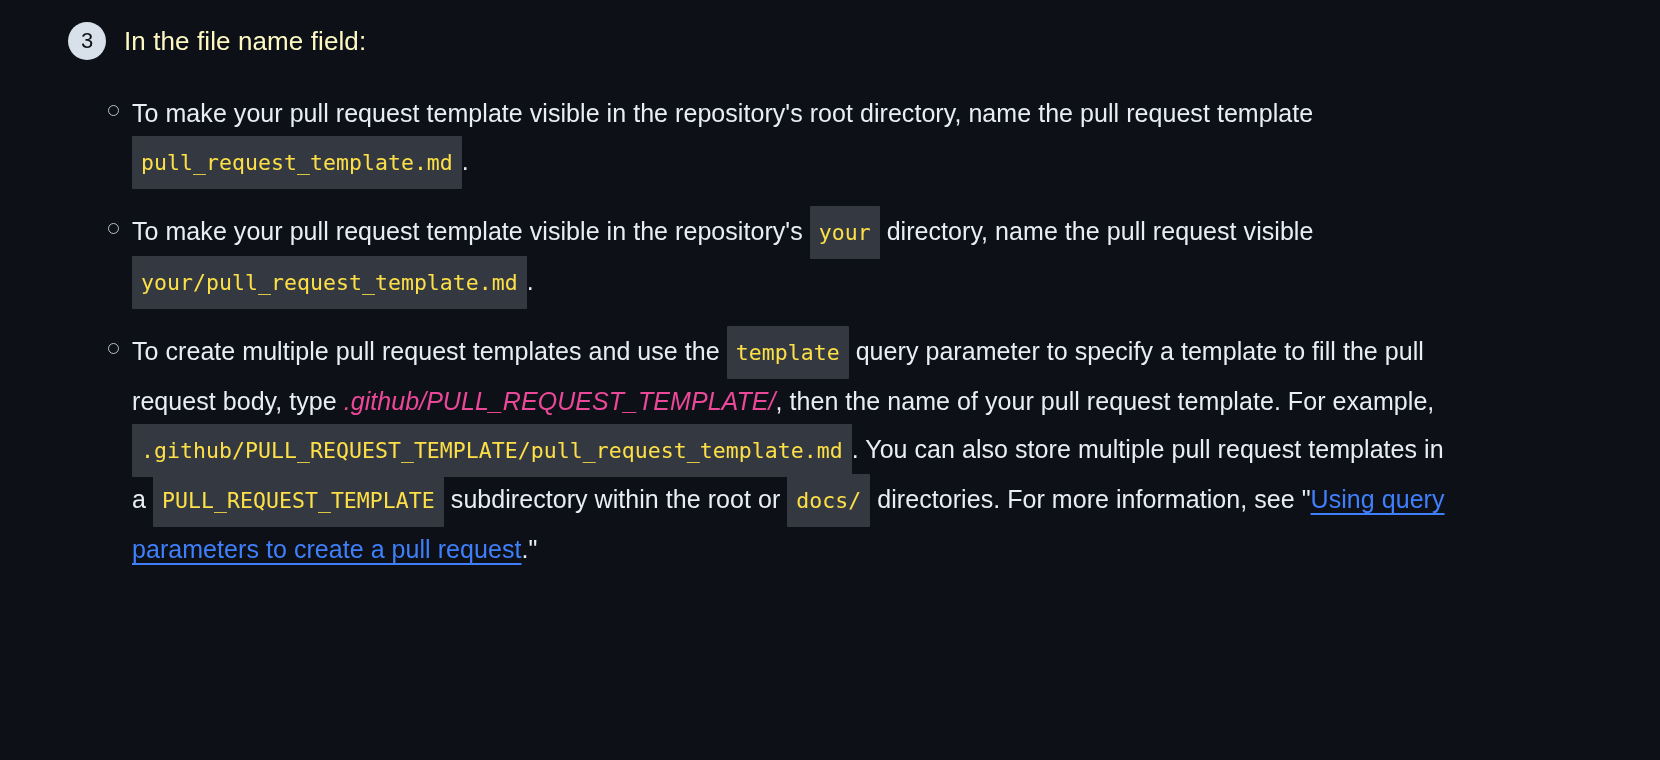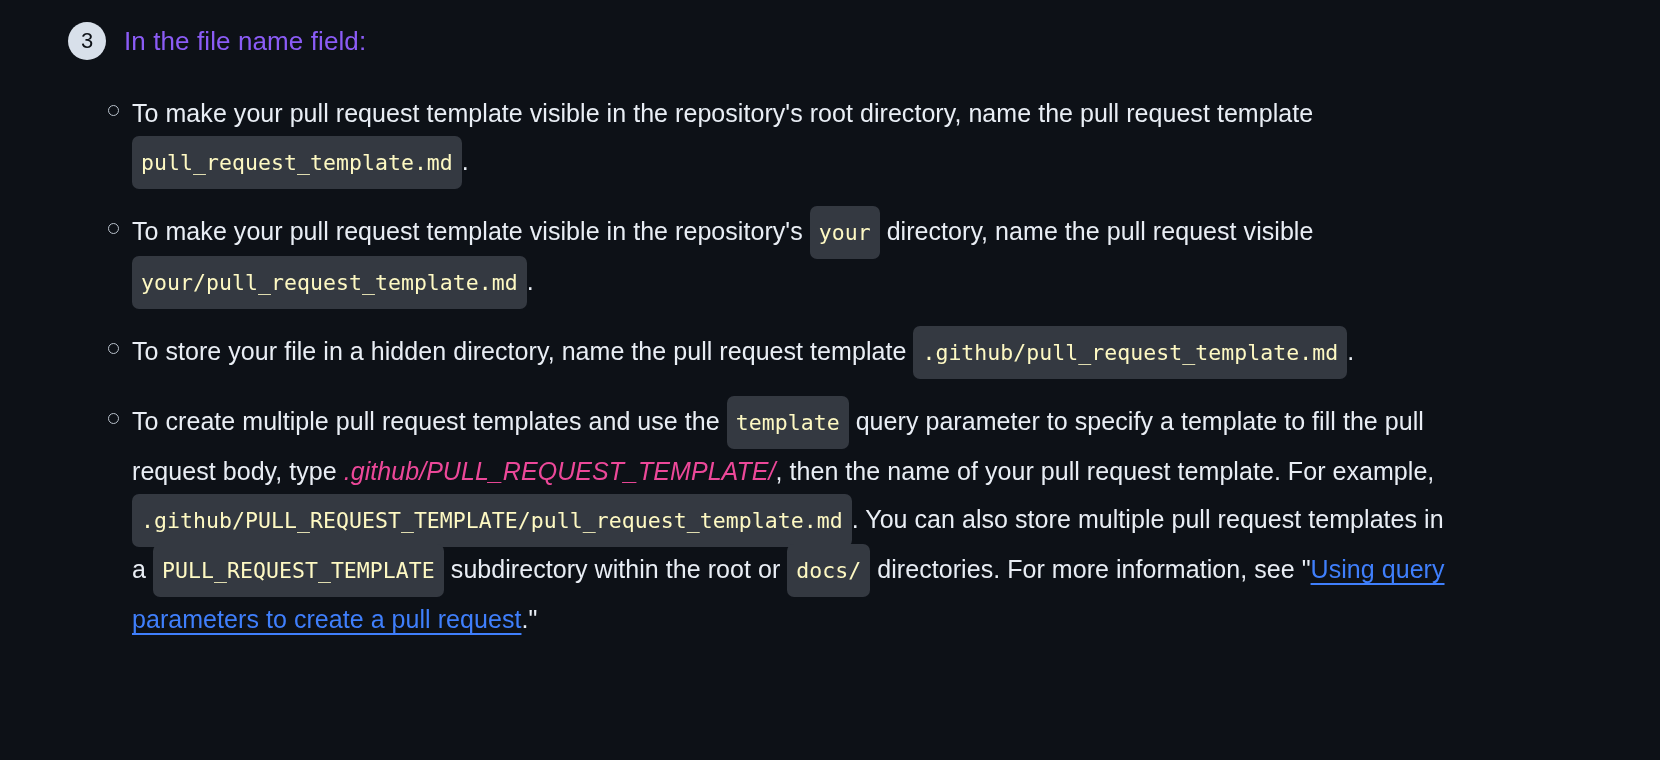--- a/index.html
+++ b/index.html
@@ -40,21 +40,21 @@
     color: #0d1117;
     font-size: 22px;
     line-height: 38px;
     text-align: center;
     font-family: "Liberation Sans", sans-serif;
     margin-top: 4px;
   }
   .step-title {
     font-size: 26px;
     line-height: 40px;
-    color: #8b5cf6;
+    color: #fef9c3;
     letter-spacing: 0.1px;
     padding-top: 3px;
   }
 
   
   .bullet-list {
     margin: 28px 0 0 0;
     padding: 0;
     list-style: none;
     max-width: 1420px;
@@ -79,23 +79,23 @@
     height: 11px;
     border: 1.6px solid #b9c2cc;
     border-radius: 50%;
     box-sizing: border-box;
   }
 
   
   code.inline-code {
     font-family: "DejaVu Sans Mono", "Liberation Mono", monospace;
     background: #343941;
-    color: #fef9c3;
+    color: #fde047;
     font-size: 21.5px;
-    border-radius: 7px;
+    border-radius: 1px;
     padding: 14px 9px;
     white-space: nowrap;
   }
 
   em.path-italic {
     font-style: italic;
     color: #ec4899;
   }
 
   a.doc-link {
@@ -112,17 +112,16 @@
 
   <div class="step-row">
     <div class="step-badge">3</div>
     <div class="step-title">In the file name field:</div>
   </div>
 
   <ul class="bullet-list">
 
   <li class="bullet-item"><span class="bullet-marker"></span><span>To make your pull request template visible in the repository's root directory, name the pull request template </span><code class="inline-code">pull_request_template.md</code><span>.</span></li>
       <li class="bullet-item"><span class="bullet-marker"></span><span>To make your pull request template visible in the repository's </span><code class="inline-code">your</code><span> directory, name the pull request visible </span><code class="inline-code">your/pull_request_template.md</code><span>.</span></li>
-      <li class="bullet-item"><span class="bullet-marker"></span><span>To store your file in a hidden directory, name the pull request template </span><code class="inline-code">.github/pull_request_template.md</code><span>.</span></li>
       <li class="bullet-item"><span class="bullet-marker"></span><span>To create multiple pull request templates and use the </span><code class="inline-code">template</code><span> query parameter to specify a template to fill the pull request body, type </span><em class="path-italic">.github/PULL_REQUEST_TEMPLATE/</em><span>, then the name of your pull request template. For example, </span><code class="inline-code">.github/PULL_REQUEST_TEMPLATE/pull_request_template.md</code><span>. You can also store multiple pull request templates in a </span><code class="inline-code">PULL_REQUEST_TEMPLATE</code><span> subdirectory within the root or </span><code class="inline-code">docs/</code><span> directories. For more information, see "</span><a class="doc-link" href="#">Using query parameters to create a pull request</a><span>."</span></li>
     </ul>
 
 </div>
 
 </body></html>

